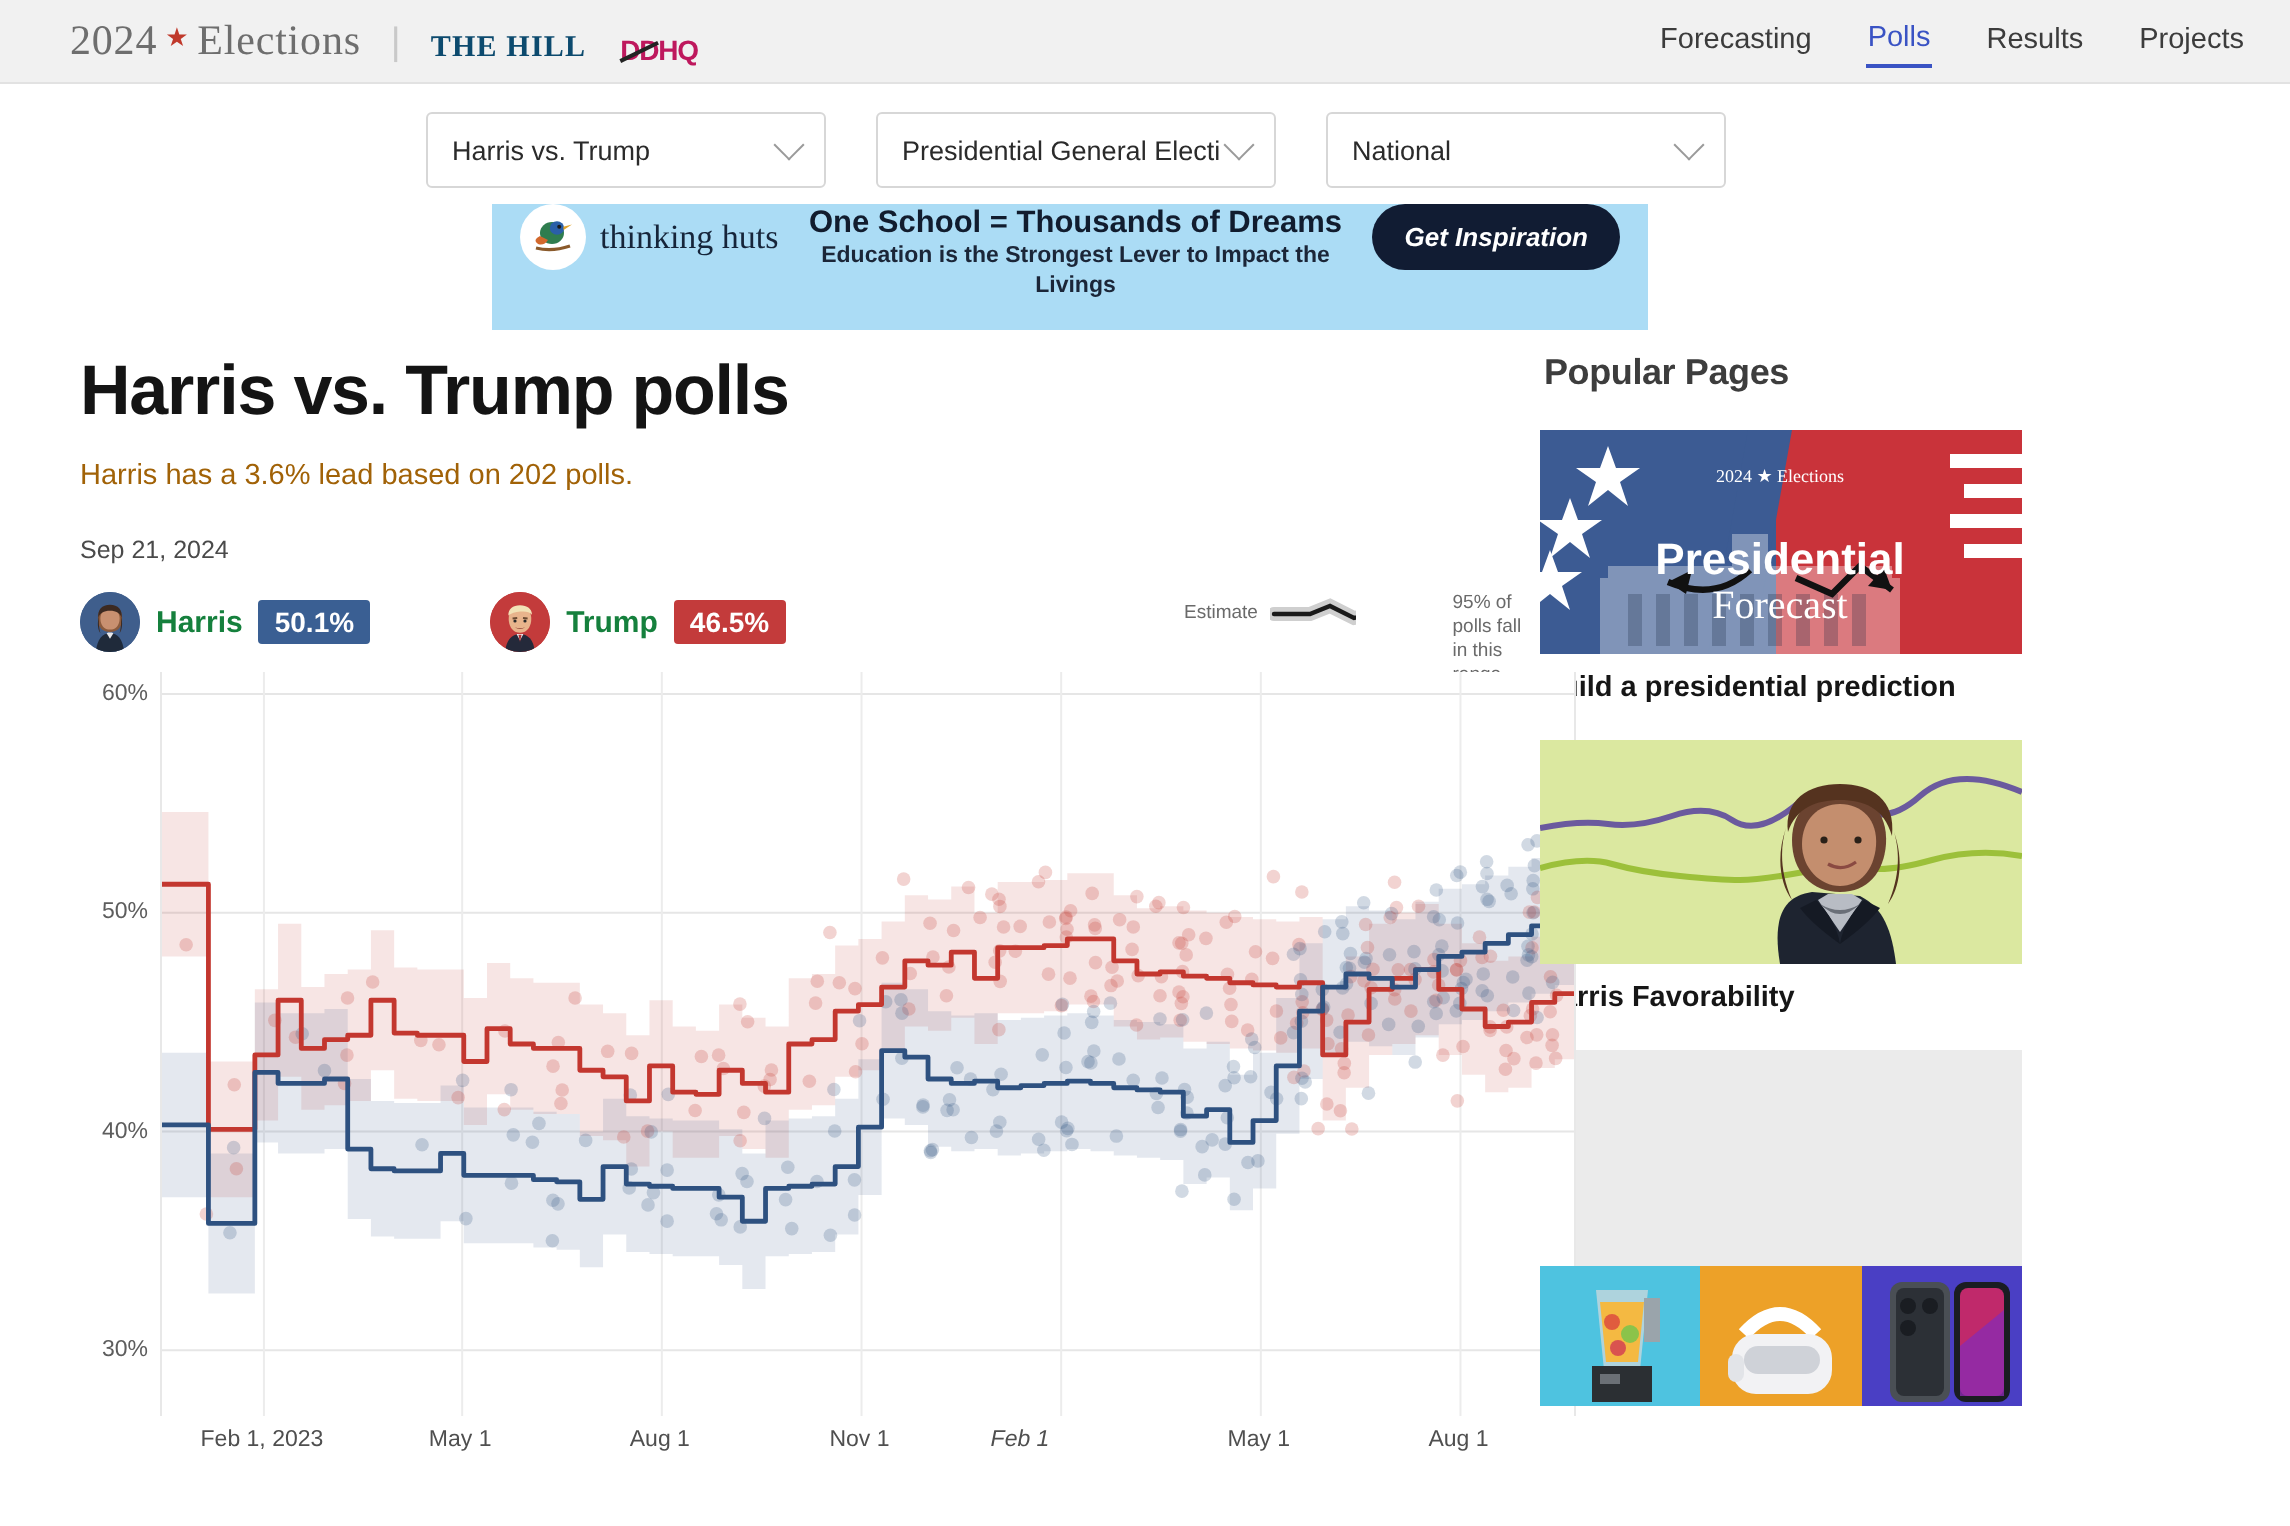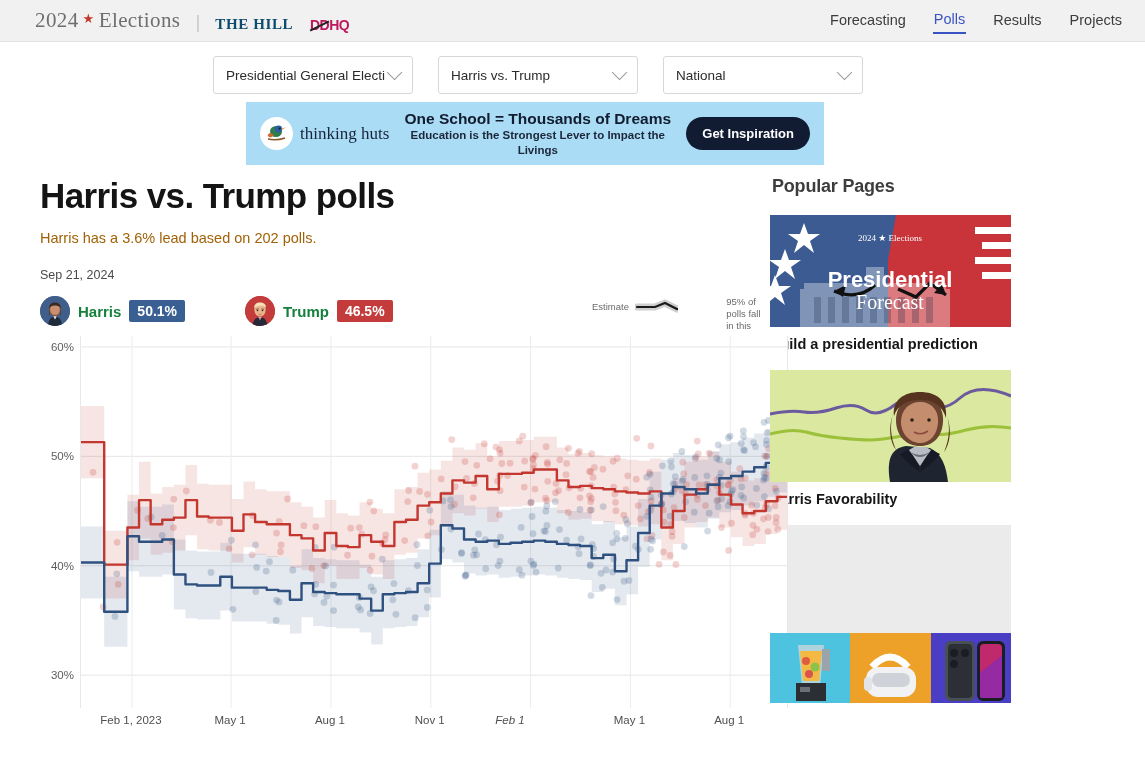--- a/index.html
+++ b/index.html
@@ -52,34 +52,34 @@
   }
   .select-box .label {
     overflow:hidden; white-space:nowrap; text-overflow:clip;
   }
   .chev { width:11px; height:11px; border-right:1.4px solid #9a9a9a;
     border-bottom:1.4px solid #9a9a9a; transform:rotate(45deg); margin-top:-5px; flex:none; }
 
   
   #ad {
     position:absolute; left:246px; top:102px; width:578px; height:63px;
-    background:#abdcf5; display:flex; align-items:center; padding:0 14px; cursor:pointer;
+    background:#abdcf5; display:flex; align-items:flex-start; padding:0 14px; cursor:pointer;
   }
   .ad-logo-wrap { display:flex; align-items:center; gap:7px; flex:none; }
   .ad-bird {
     width:33px; height:33px; border-radius:50%; background:#fff;
     display:flex; align-items:center; justify-content:center; overflow:hidden;
   }
   .ad-brand { font-family:"Liberation Serif", serif; font-size:17px; color:#16253a; }
   .ad-text { flex:1; text-align:center; padding:0 8px; }
   .ad-head { font-size:15.5px; font-weight:bold; color:#111c2e; line-height:1.25; }
   .ad-sub  { font-size:11.5px; font-weight:bold; color:#1b2638; line-height:1.3; }
   .ad-cta {
     flex:none; background:#111c33; color:#fff; font-size:13px; font-weight:bold;
-    border-radius:17px; padding:9px 16px; cursor:pointer;
+    border-radius:17px; padding:9px 16px; cursor:pointer;font-style:italic;
   }
 
   
   #content { display:flex; padding:0 22px 0 0; }
   #main { width:770px; padding-left:40px; padding-top:20px; }
 
   h1#title {
     font-size:35px; font-weight:bold; letter-spacing:-.6px; margin:0 0 14px 0;
     color:#141414;
   }
@@ -143,25 +143,25 @@
   <div id="mainnav">
     <div class="nav-item">Forecasting</div>
     <div class="nav-item active">Polls</div>
     <div class="nav-item">Results</div>
     <div class="nav-item">Projects</div>
   </div>
 </div>
 
 <div id="filters">
   <div class="select-box">
+    <span class="label">Harris vs. Trump</span>
+    <span class="chev"></span>
+  </div>
+  <div class="select-box">
     <span class="label">Presidential General Electi</span>
-    <span class="chev"></span>
-  </div>
-  <div class="select-box">
-    <span class="label">Harris vs. Trump</span>
     <span class="chev"></span>
   </div>
   <div class="select-box">
     <span class="label">National</span>
     <span class="chev"></span>
   </div>
 </div>
 
 <div id="ad">
   <div class="ad-logo-wrap">

